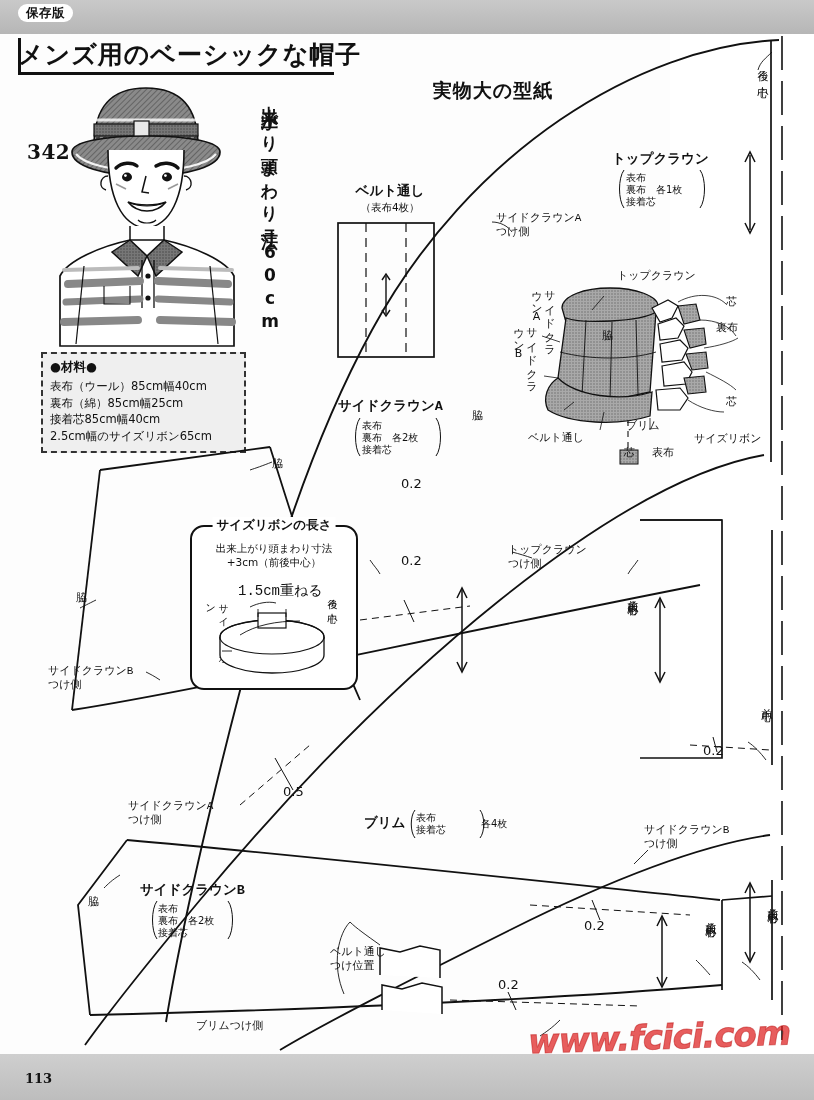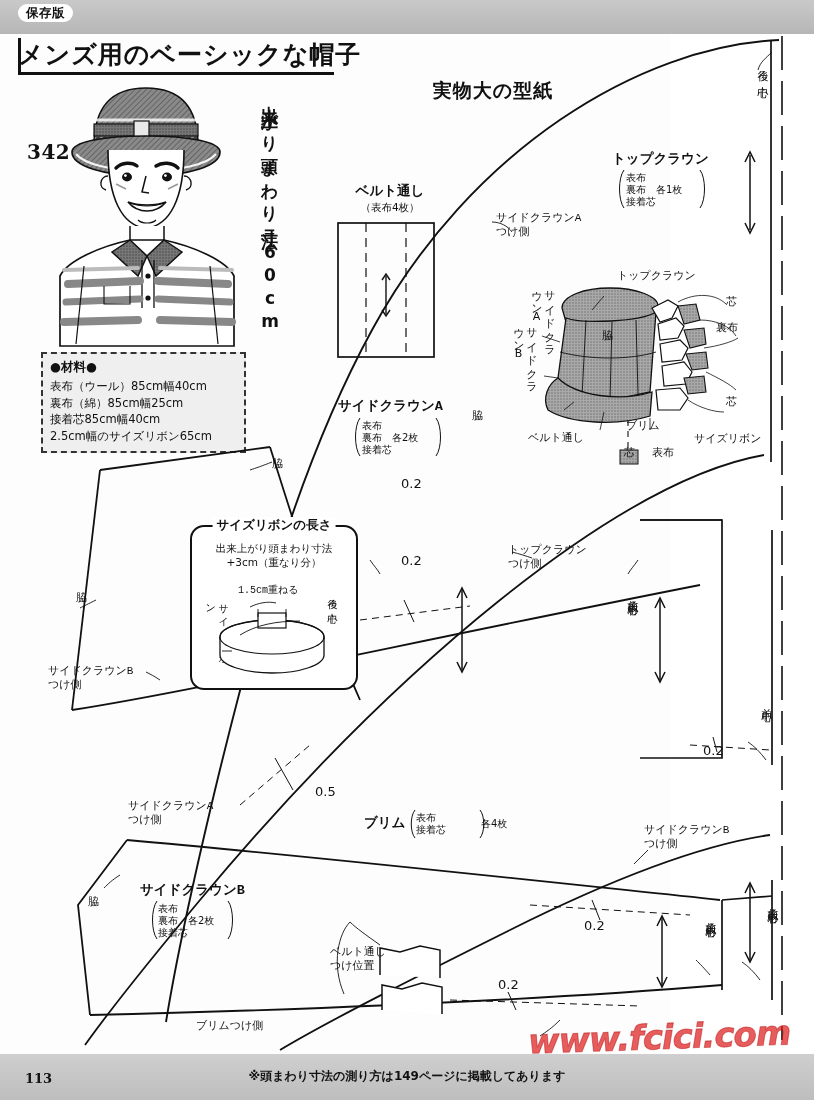--- a/index.html
+++ b/index.html
@@ -86,21 +86,21 @@
   .sec-s { font-size:14.5px; line-height:21px; margin-top:5px; }
   
   .belt-cap {
     position:absolute; left:330px; top:182px; width:120px; text-align:center;
   }
   .belt-cap .t1 { font-size:13.5px; font-weight:bold;}
   .belt-cap .t2 { font-size:10.5px; margin-top:1px;}
   
   .lbl { position:absolute; font-size:11px; line-height:13.5px; white-space:pre;font-family:Liberation Mono, monospace; }
   .lbl-b { font-weight:bold; font-size:13.5px; }
-  .lbl-sm { font-size:10px; line-height:12px;}
+  .lbl-sm { font-size:14px; line-height:12px;}
   .vlbl {
     position:absolute; writing-mode:vertical-rl; text-orientation:upright;
     font-size:11px; line-height:13px; letter-spacing:1px;
   }
   .num-lbl { position:absolute; font-size:13px; font-family:"DejaVu Sans","Liberation Sans",sans-serif;}
   .piece-spec{
     position:absolute; font-size:10px; line-height:11.5px; white-space:pre;
   }
   
   .ribbox {
@@ -489,27 +489,27 @@
   <span class="lbl" style="left:472px;top:410px;">脇</span>
   <span class="lbl" style="left:76px;top:592px;">脇</span>
   <span class="lbl" style="left:88px;top:896px;">脇</span>
   <span class="lbl" style="left:278px;top:462px;opacity:0;">脇</span>
 
   <span class="num-lbl" style="left:401px;top:553px;">0.2</span>
   <span class="num-lbl" style="left:703px;top:743px;">0.2</span>
   <span class="num-lbl" style="left:584px;top:918px;">0.2</span>
   <span class="num-lbl" style="left:498px;top:977px;">0.2</span>
   <span class="num-lbl" style="left:401px;top:476px;">0.2</span>
-  <span class="num-lbl" style="left:283px;top:784px;margin-left:32px;">0.5</span>
+  <span class="num-lbl" style="left:283px;top:784px;">0.5</span>
 
   <div class="ribbox">
     <div class="ribbox-title">サイズリボンの長さ</div>
     <div class="ribbox-sub">
       <div>出来上がり頭まわり寸法</div>
-      <div>+3cm（重なり分）</div>
+      <div>+3cm（前後中心）</div>
     </div>
     <span class="lbl lbl-sm" style="left:46px;top:58px;">1.5cm重ねる</span>
     <span class="vlbl" style="left:12px;top:70px;height:68px;font-size:10px;">サイズリボン</span>
     <span class="vlbl" style="left:134px;top:64px;height:56px;font-size:10px;">後ろ中心</span>
     <svg style="position:absolute;left:18px;top:80px;" width="134" height="76">
       <ellipse cx="62" cy="30" rx="52" ry="17" fill="#fff" stroke="#111" stroke-width="1.3"></ellipse>
       <path d="M10 30 L10 48 C10 58 34 66 62 66 C90 66 114 58 114 48 L114 30" fill="#fff" stroke="#111" stroke-width="1.3"></path>
       <ellipse cx="62" cy="30" rx="52" ry="17" fill="none" stroke="#111" stroke-width="1.1"></ellipse>
       <rect x="48" y="6" width="28" height="15" fill="#fff" stroke="#111" stroke-width="1.2"></rect>
       <path d="M48 10 L48 2" stroke="#111" stroke-width=".9"></path>
@@ -518,16 +518,15 @@
       <path d="M12 44 L22 44" stroke="#111" stroke-width=".9"></path>
       <path d="M40 0 C48 -4 58 -6 66 -4" fill="none" stroke="#111" stroke-width=".9"></path>
     </svg>
   </div>
 
   <div class="wm1">www.fcici.com</div>
   <div class="wm2">头条@FCICI</div>
 
   <div class="footbar">
     <div class="pagenum">113</div>
-    <div class="footnote">※頭まわり寸法の測り方は149ページに掲載してあります</div>
   </div>
 
 </div>
 
 </body></html>

